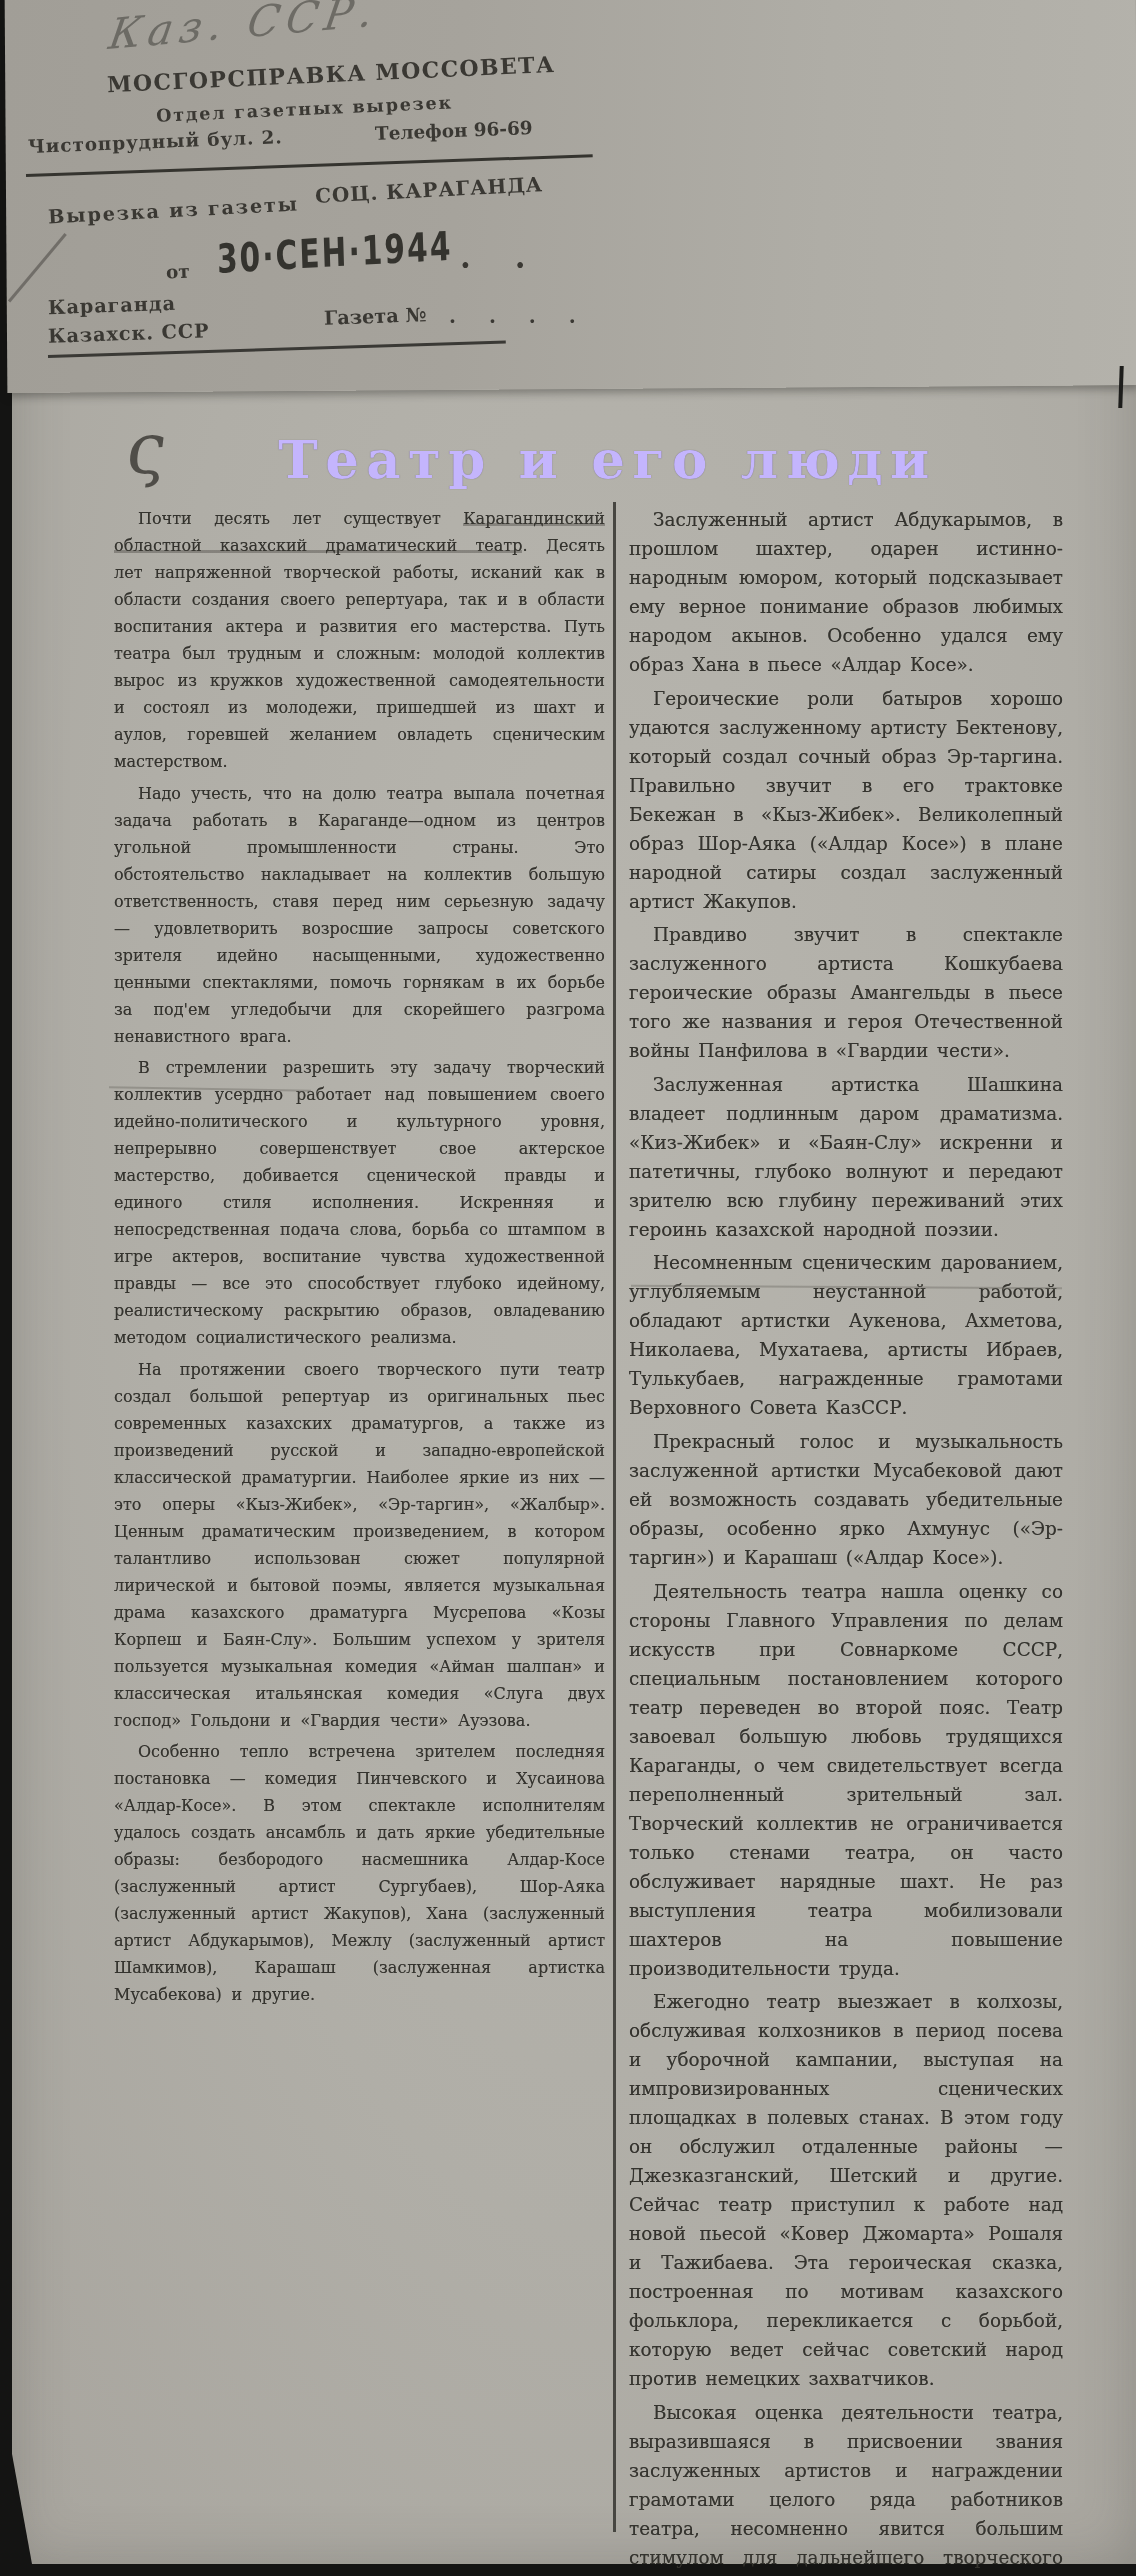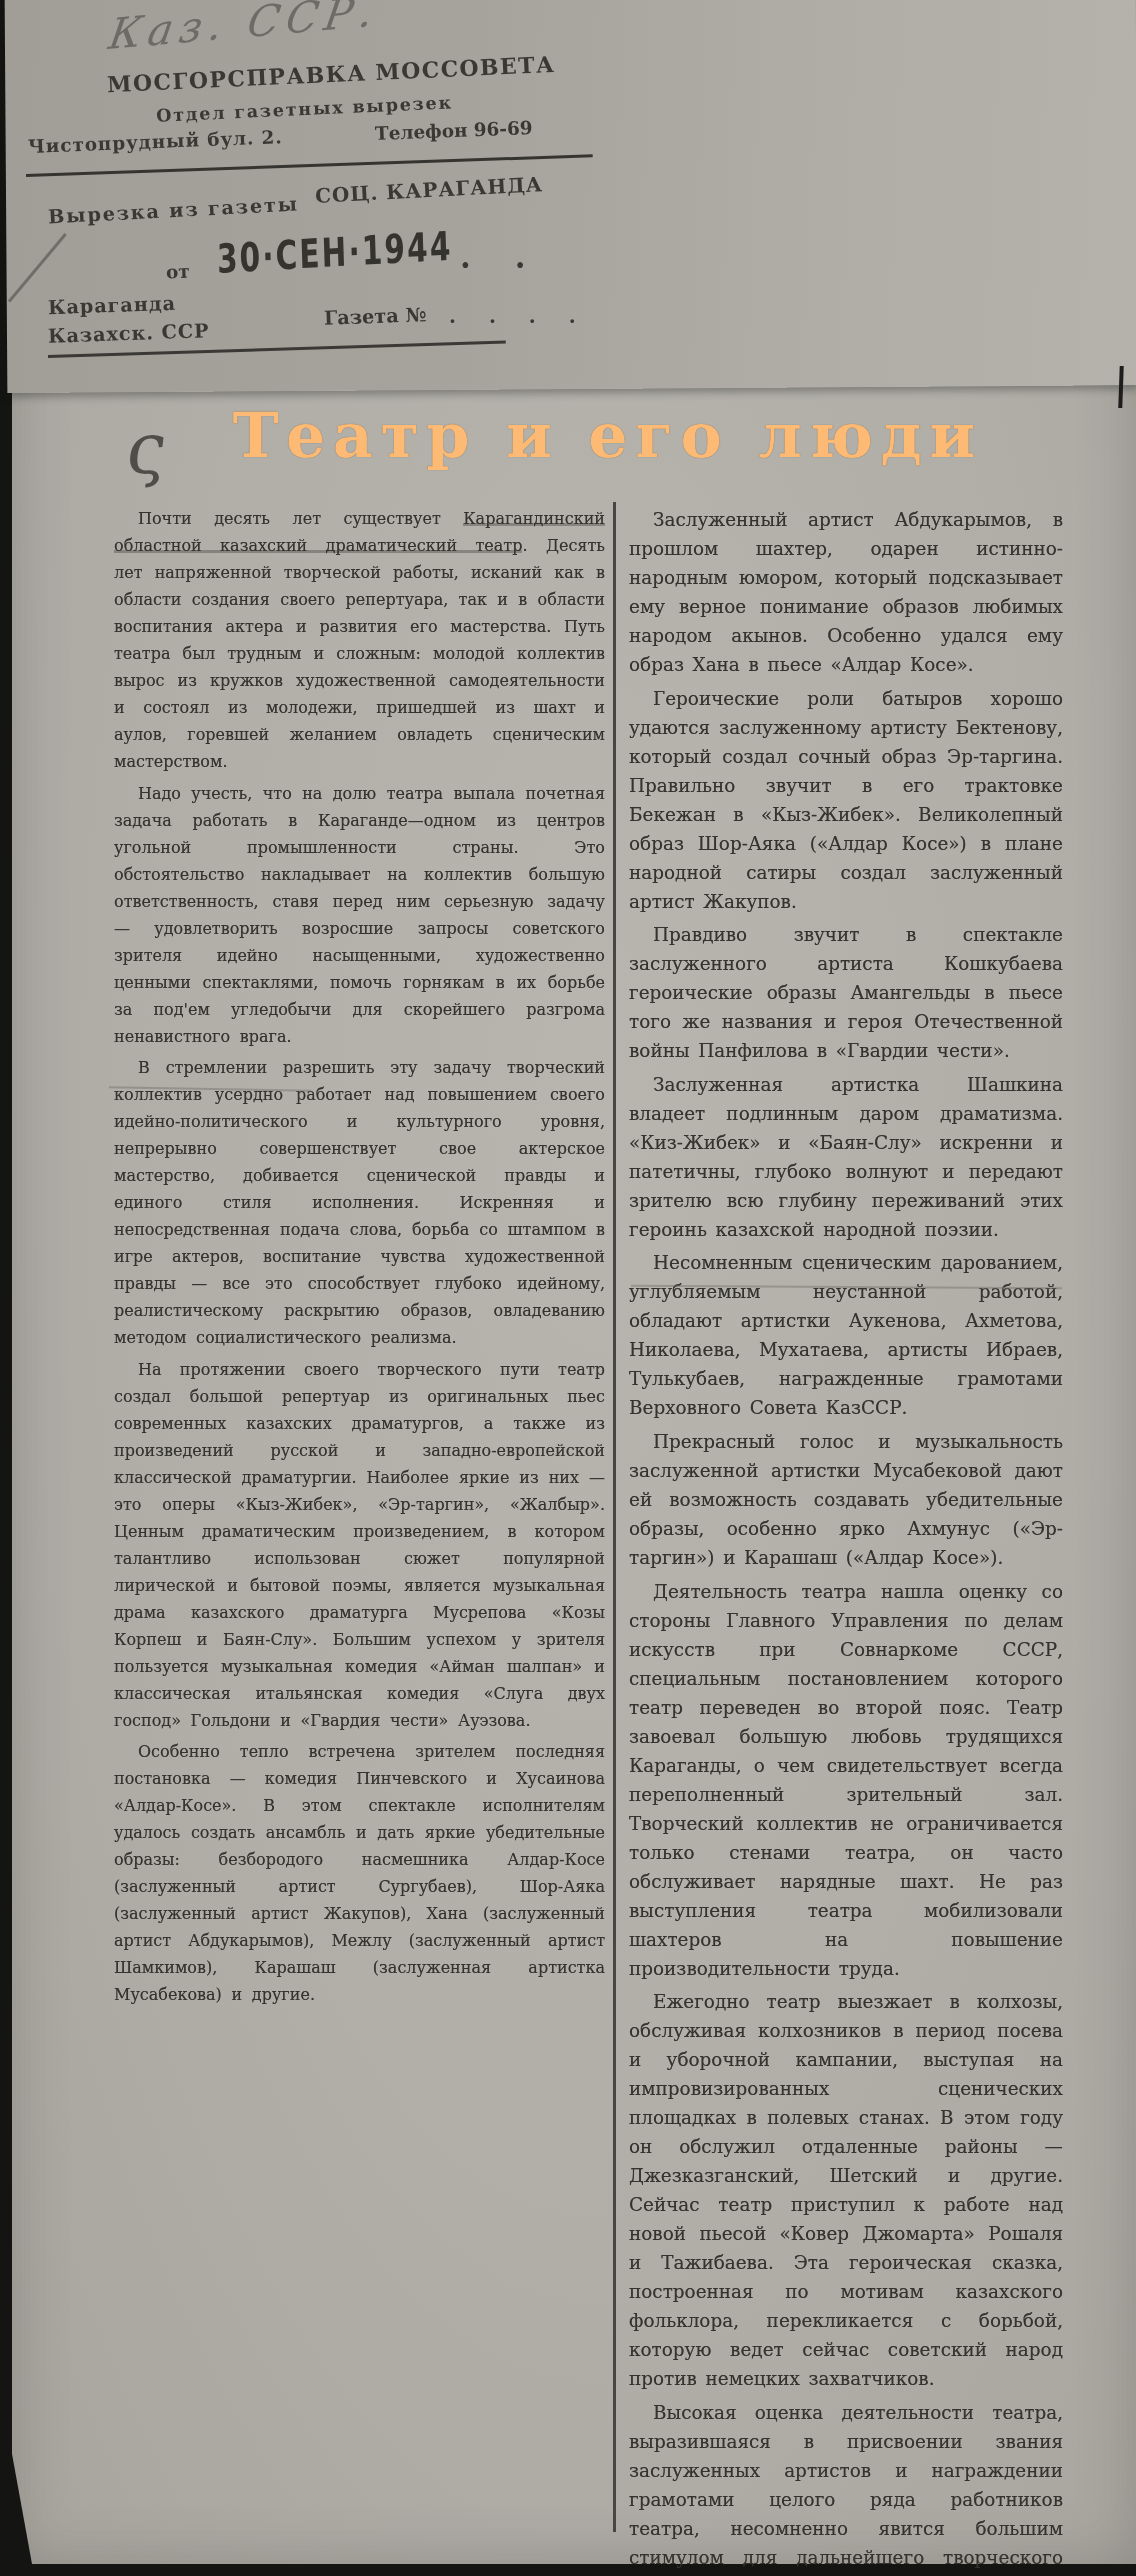--- a/index.html
+++ b/index.html
@@ -33,22 +33,22 @@
          transform:rotate(-50deg);transform-origin:left center;}
   #city1{left:48px;top:294px;font-size:19.3px;font-weight:bold;letter-spacing:0.9px;transform:rotate(-2deg);}
   #city2{left:48px;top:322px;font-size:19.3px;font-weight:bold;letter-spacing:0.9px;transform:rotate(-2deg);}
   #issue{left:324px;top:305px;font-size:19.3px;font-weight:bold;transform:rotate(-2deg);}
   #issue-dots{left:449px;top:304px;font-size:20px;font-weight:bold;letter-spacing:13px;color:#3a3833;}
   #rule2{left:48px;top:355px;width:458px;height:2.8px;background:#3a3935;transform:rotate(-1.8deg);transform-origin:left center;}
   #edge-tick{position:absolute;left:1119px;top:366px;width:3.7px;height:42px;background:#1d1d1b;transform:rotate(2deg);}
   
   #margin-mark{position:absolute;left:125px;top:408px;font-size:70px;font-style:italic;
          color:rgba(62,60,55,.85);transform:rotate(-4deg);}
-  #title{position:absolute;left:166px;top:399px;width:883px;text-align:center;font-size:62px;
-         font-weight:bold;letter-spacing:7.4px;color:#fdba74;
+  #title{position:absolute;left:166px;top:428px;width:883px;text-align:center;font-size:53px;
+         font-weight:bold;letter-spacing:7.4px;color:#c4b5fd;
          text-shadow:0 0 0.9px rgba(46,45,41,.6);}
   #col-divider{position:absolute;left:613px;top:502px;width:2.8px;height:2030px;background:#474641;}
   .col{position:absolute;top:505px;overflow:hidden;color:#34332e;}
   #left-col{left:114px;width:491px;height:2059px;font-size:16px;line-height:27px;word-spacing:4.6px;}
   #right-col{left:629px;width:434px;height:2063px;font-size:18.4px;line-height:29px;word-spacing:2.8px;}
   .col p{margin:0 0 4.6px 0;text-indent:24px;text-align:justify;text-shadow:0 0 0.6px rgba(52,51,46,.55);}
   .pencil-underline{background-image:linear-gradient(to top,transparent 1.8px,rgba(90,87,82,.5) 1.8px,
          rgba(90,87,82,.5) 5.5px,transparent 5.5px);}
   .sig-name{text-align:right;font-weight:bold;font-size:21px;letter-spacing:1.8px;color:#2f2e2a;
          margin:14.7px 3.7px 7.4px 0;white-space:nowrap;text-decoration:underline;}

